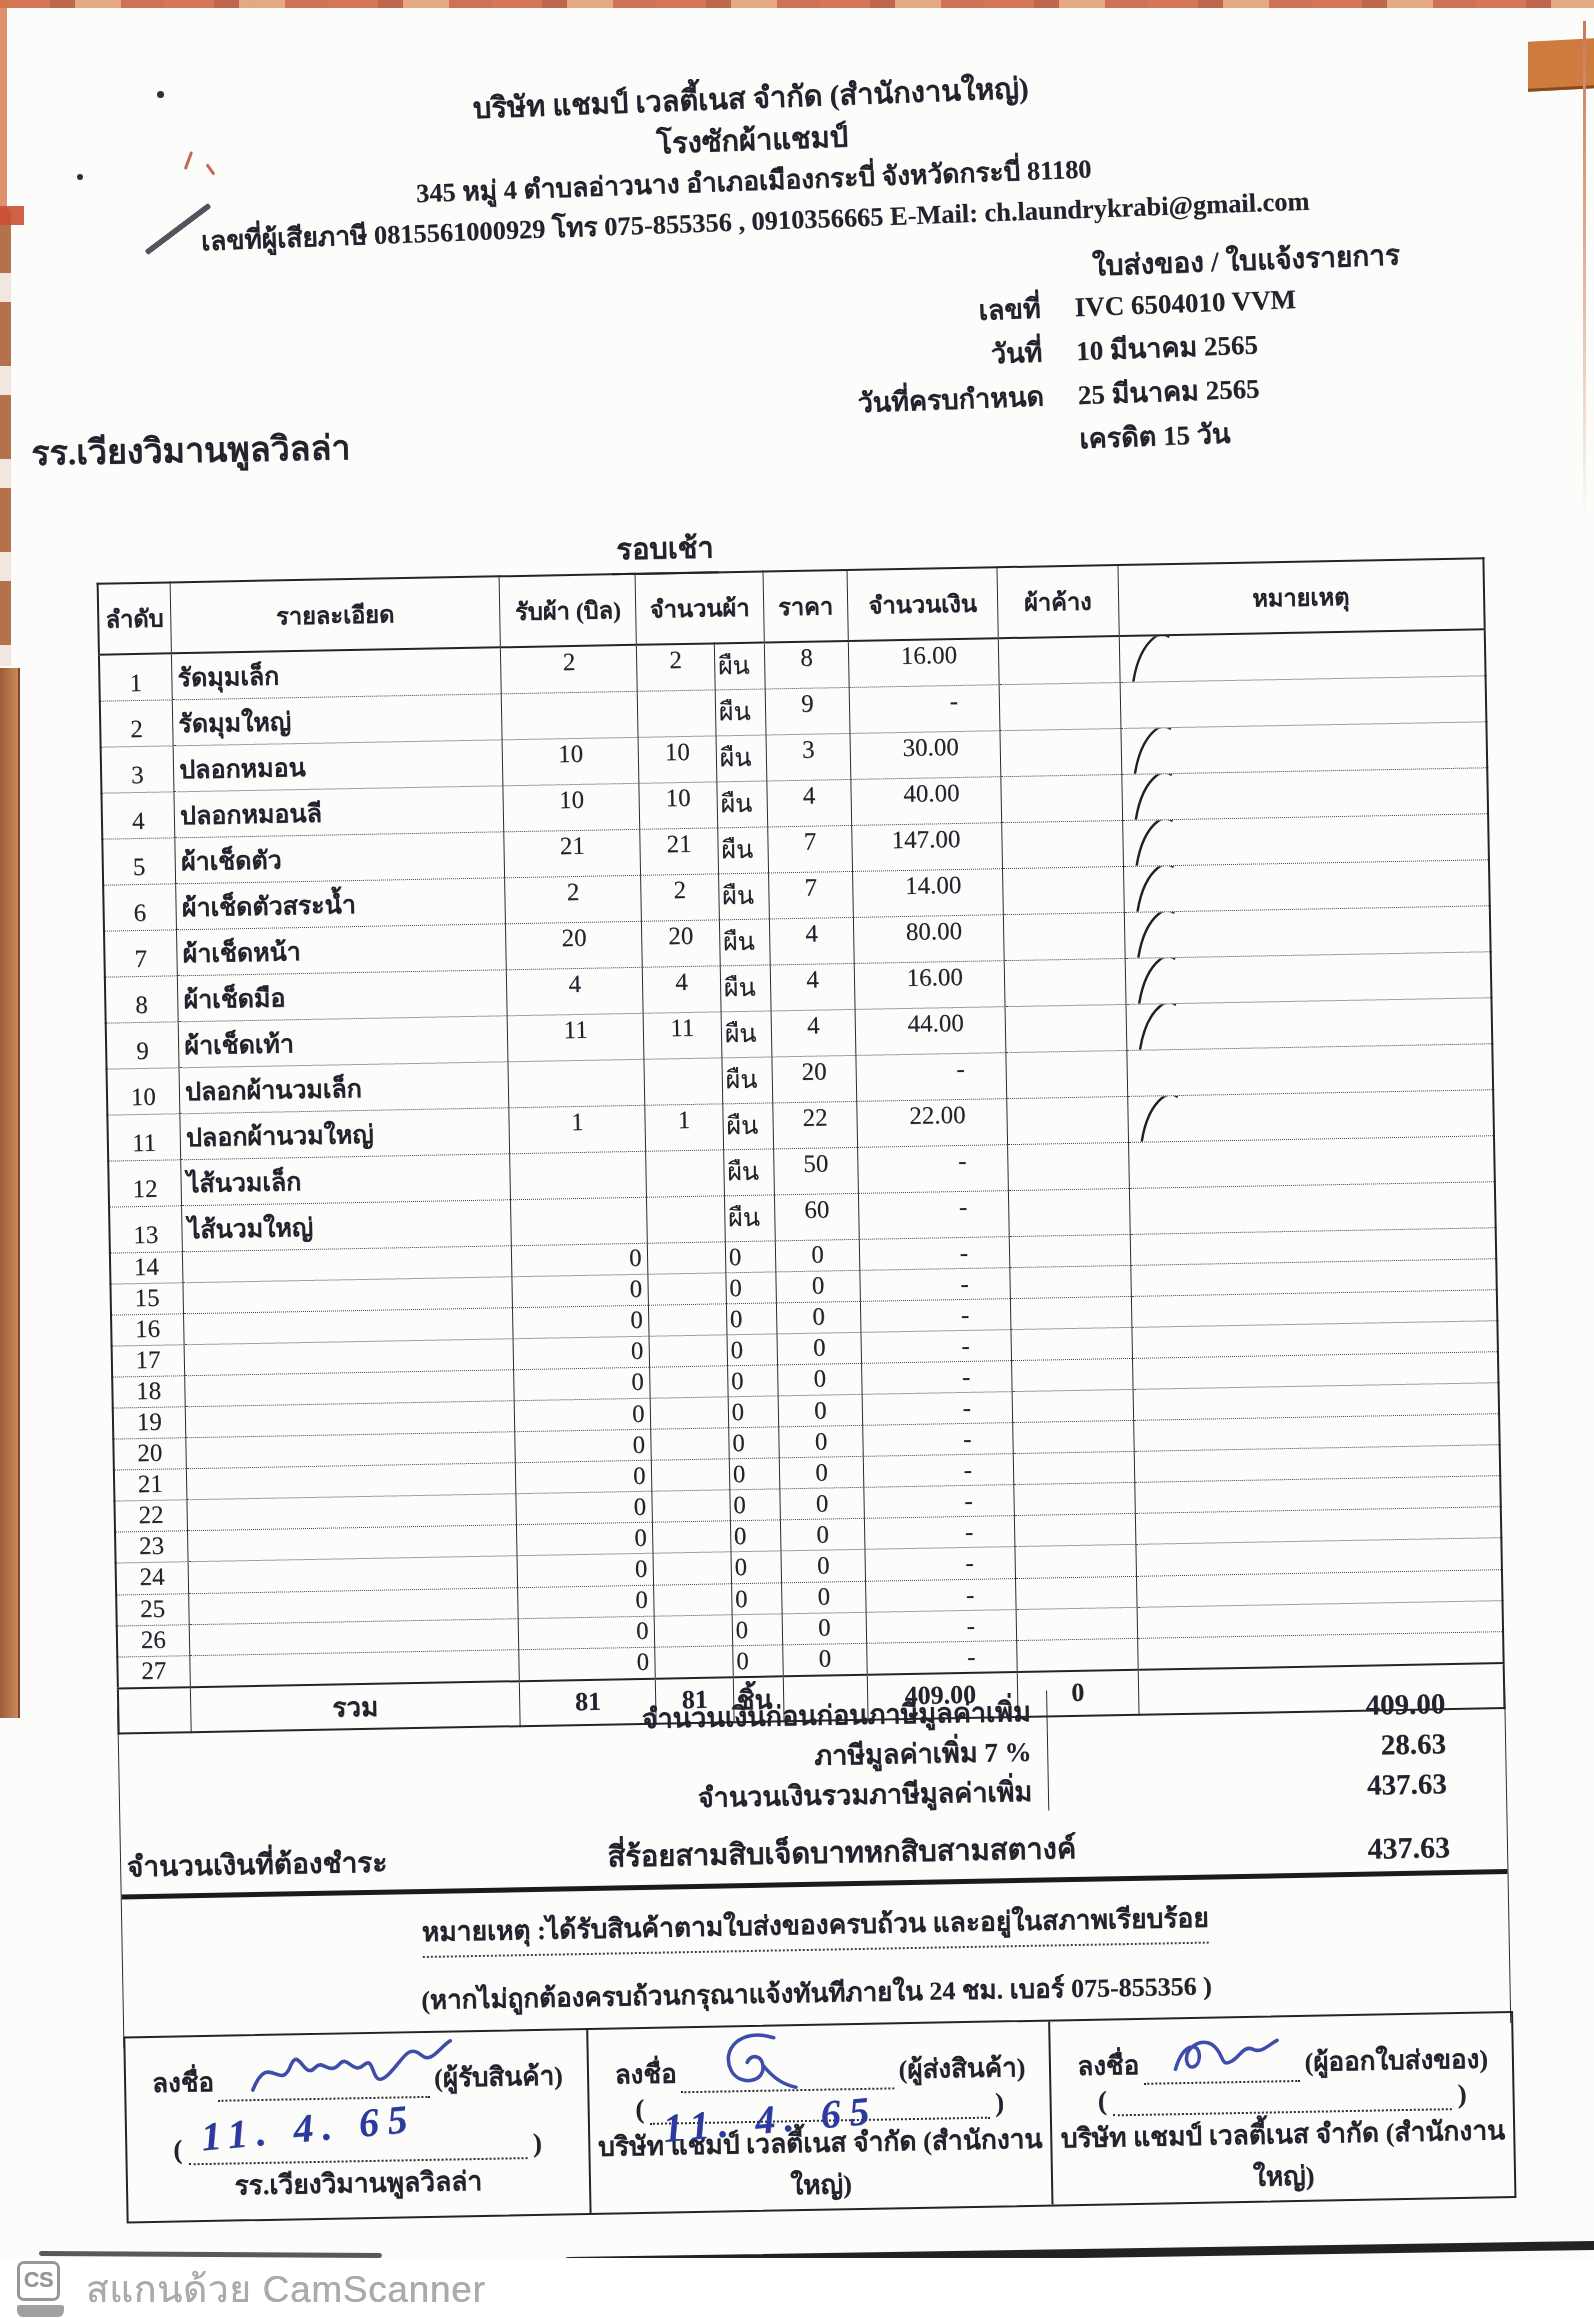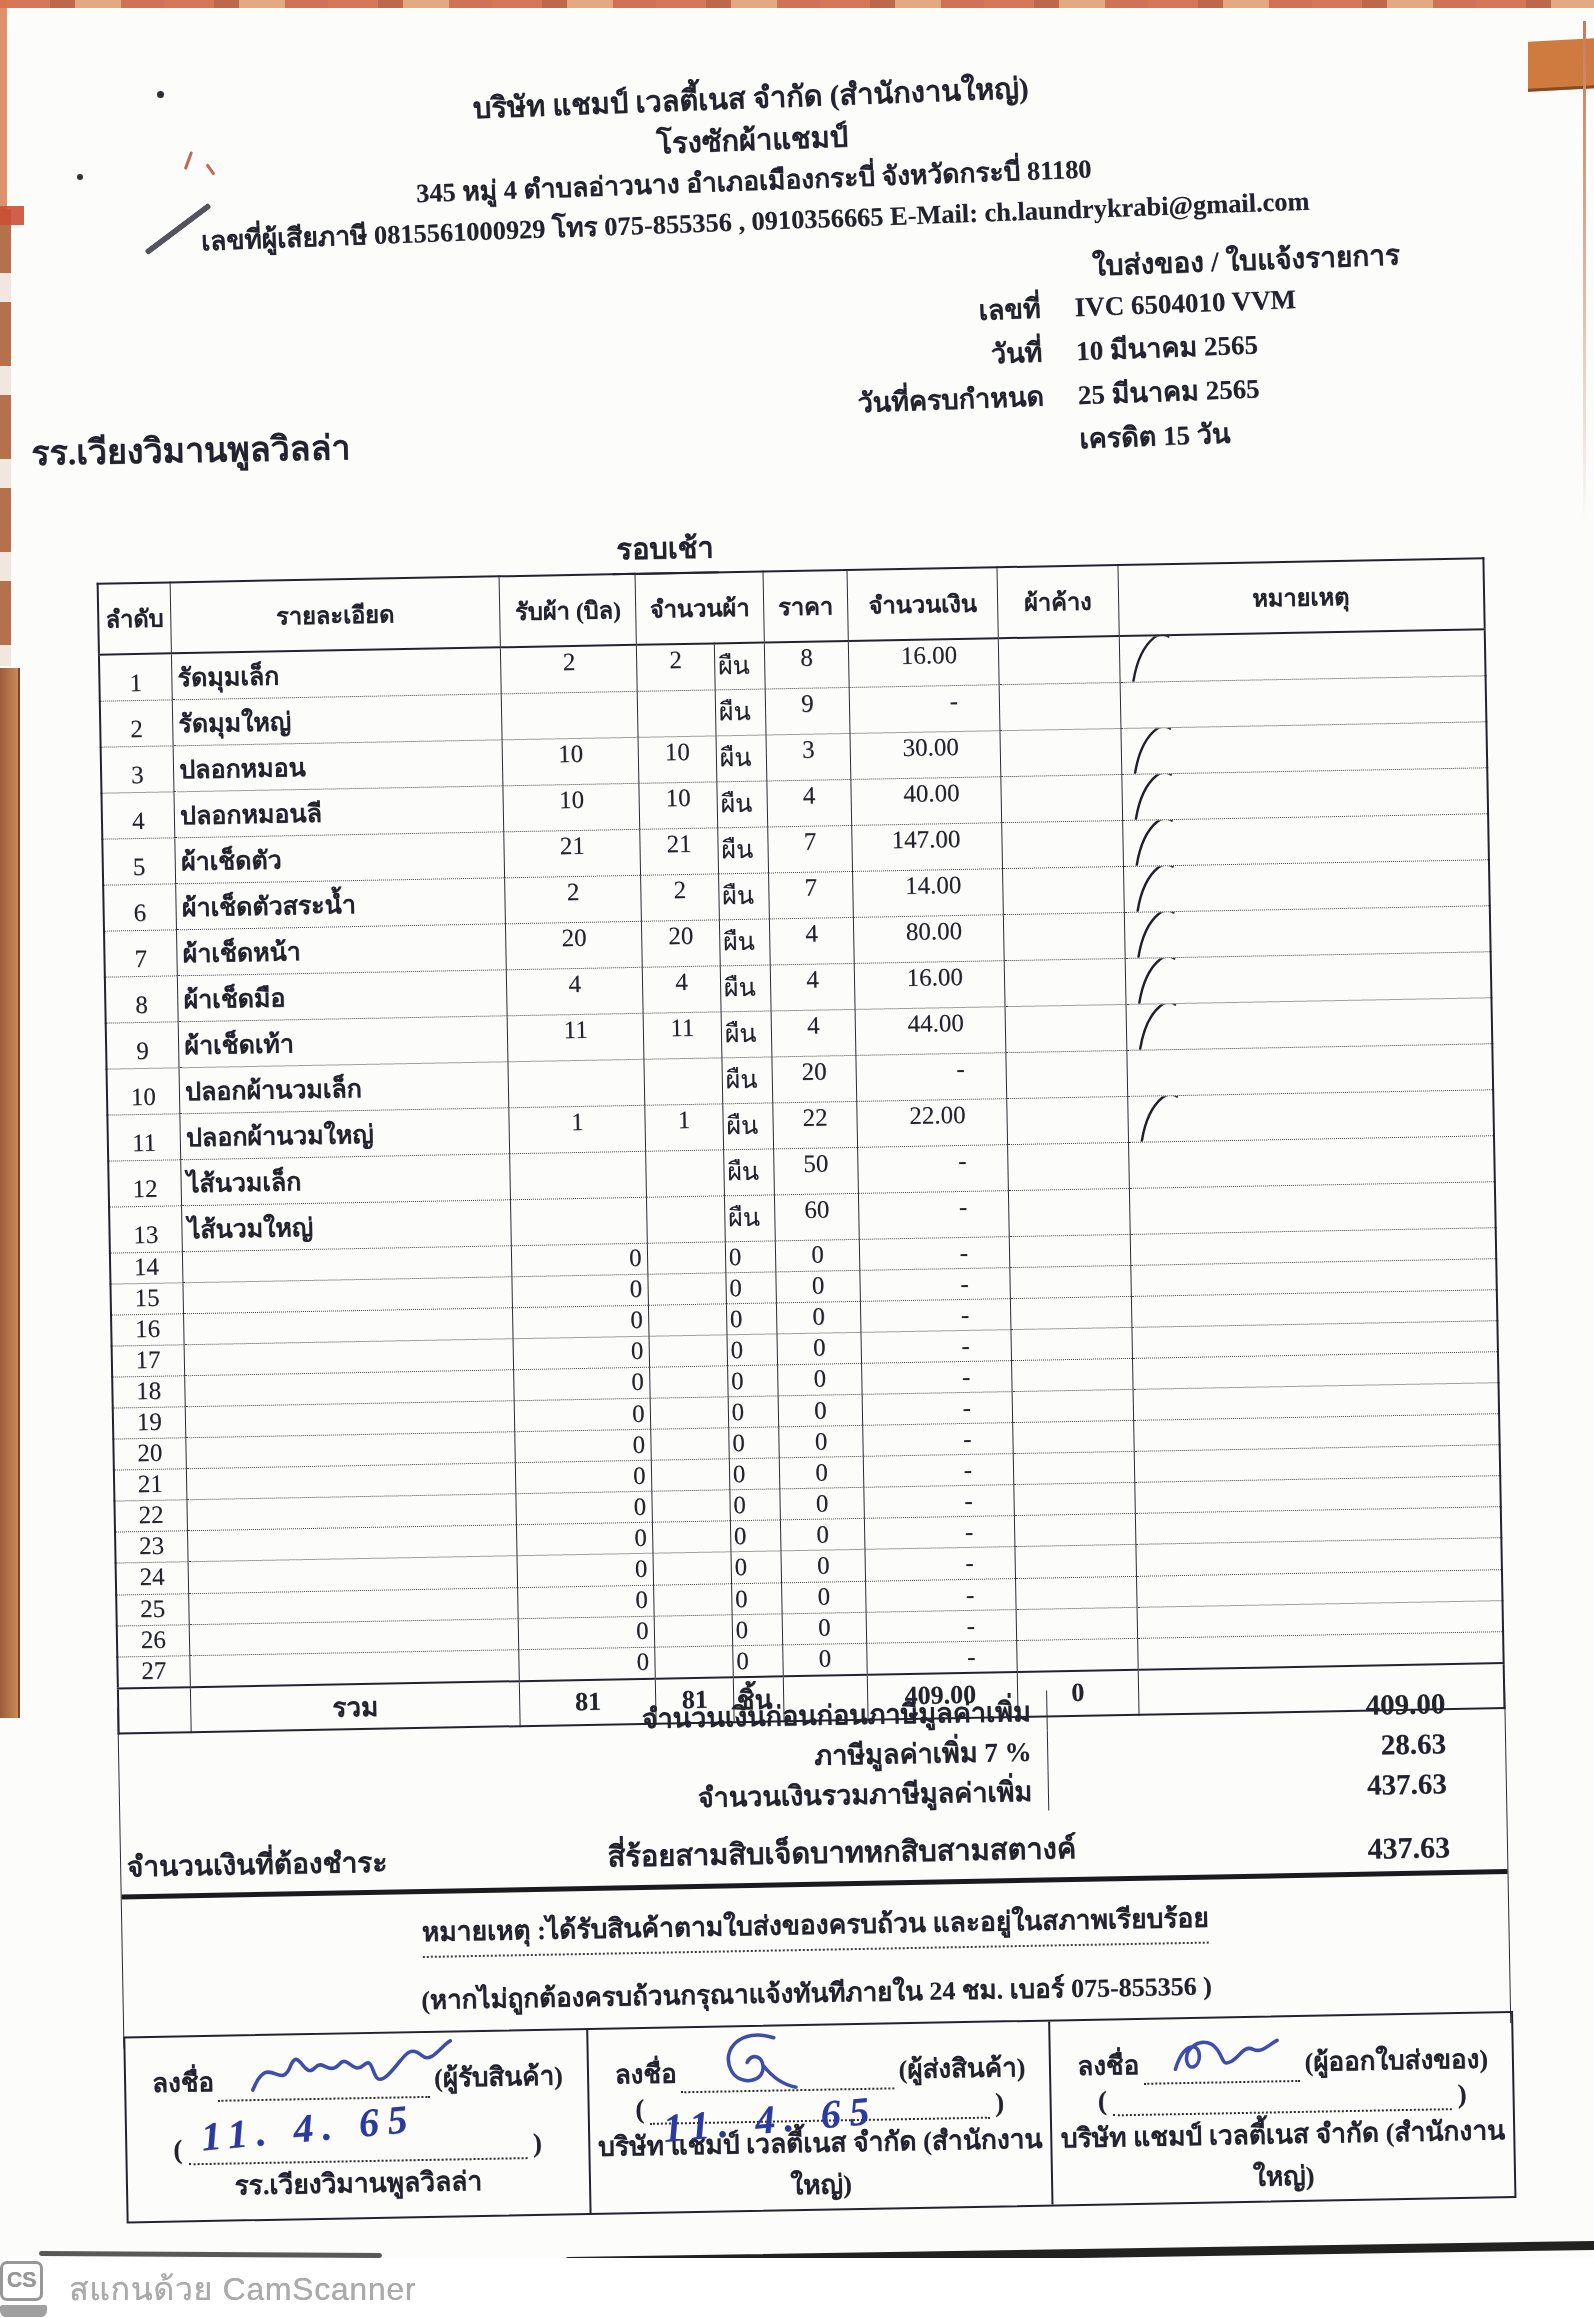--- a/index.html
+++ b/index.html
@@ -103,27 +103,27 @@
   .sig-svg path{stroke:#2e3da3;stroke-width:5;fill:none;stroke-linecap:round;opacity:.92;}
   .date-row{height:60px;position:relative;}
   .hand-date{position:absolute;left:16%;top:4.3px;font-size:40px;font-style:italic;color:#2b3aa0;
     letter-spacing:8.6px;transform:rotate(-4deg);font-weight:bold;}
   .paren-row{display:flex;align-items:flex-end;padding:0 46px;font-size:27px;font-weight:bold;}
   .paren-dots{flex:1;border-bottom:2.9px dotted #2a2a33;height:18.6px;margin:0 5.7px;}
   .cell-footer{margin-top:auto;text-align:center;font-size:26.4px;font-weight:bold;padding-bottom:13px;}
 
   
   .scan-bar{position:absolute;left:0;bottom:0;width:100%;height:61px;background:#ffffff;
-    display:flex;align-items:center;gap:20px;box-sizing:border-box;
+    display:flex;align-items:center;gap:20px;padding-left:17px;box-sizing:border-box;
     font-family:"Liberation Sans","DejaVu Sans",sans-serif;}
   .cs-logo{width:49px;height:56px;position:relative;flex:0 0 auto;}
   .cs-box{width:37px;height:34px;border:3.6px solid #979797;border-radius:7.1px;color:#979797;
     font-size:21.4px;font-weight:bold;display:flex;align-items:center;justify-content:center;}
   .cs-base{position:absolute;bottom:0;left:0;width:47px;height:11.4px;background:#a0a0a0;border-radius:2.1px 2.1px 6.4px 6.4px;}
-  .scan-text{font-size:32px;color:#ababab;letter-spacing:0.7px;}
+  .scan-text{font-size:37px;color:#ababab;letter-spacing:0.7px;}
 </style>
 </head>
 <body>
 
 <div class="page ink">
 
   <div class="edge-top"></div>
   <div class="edge-top-left"></div>
   <div class="edge-topright"></div>
   <div class="edge-right-line"></div>

